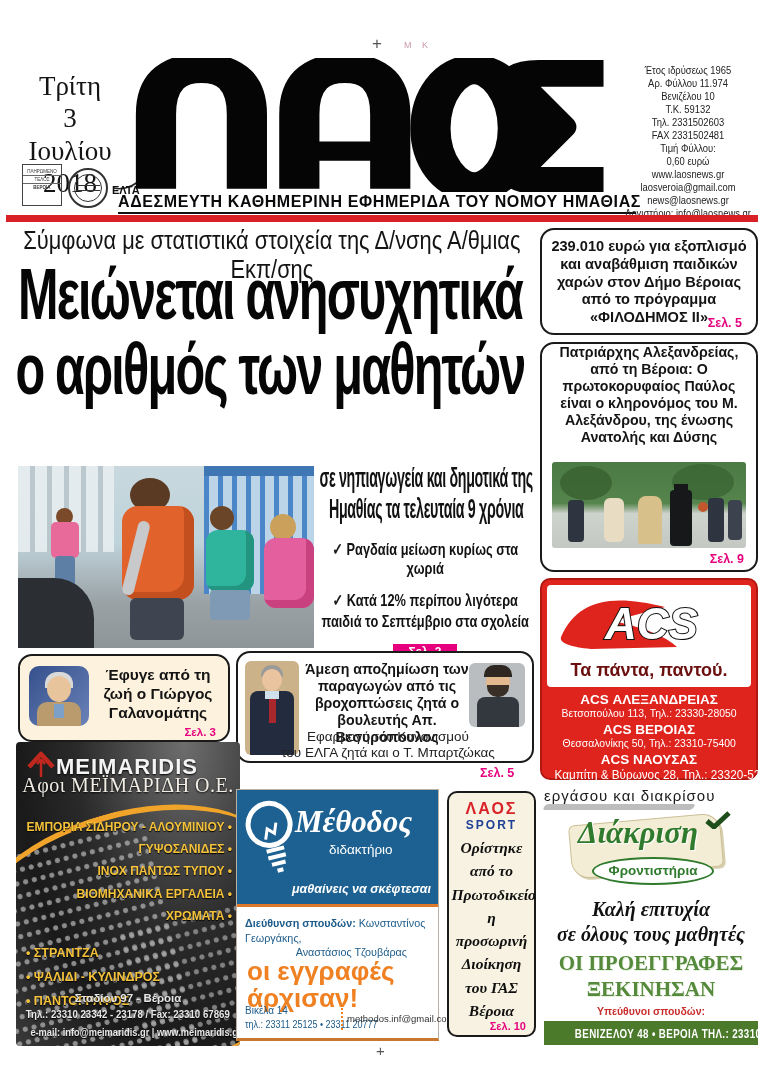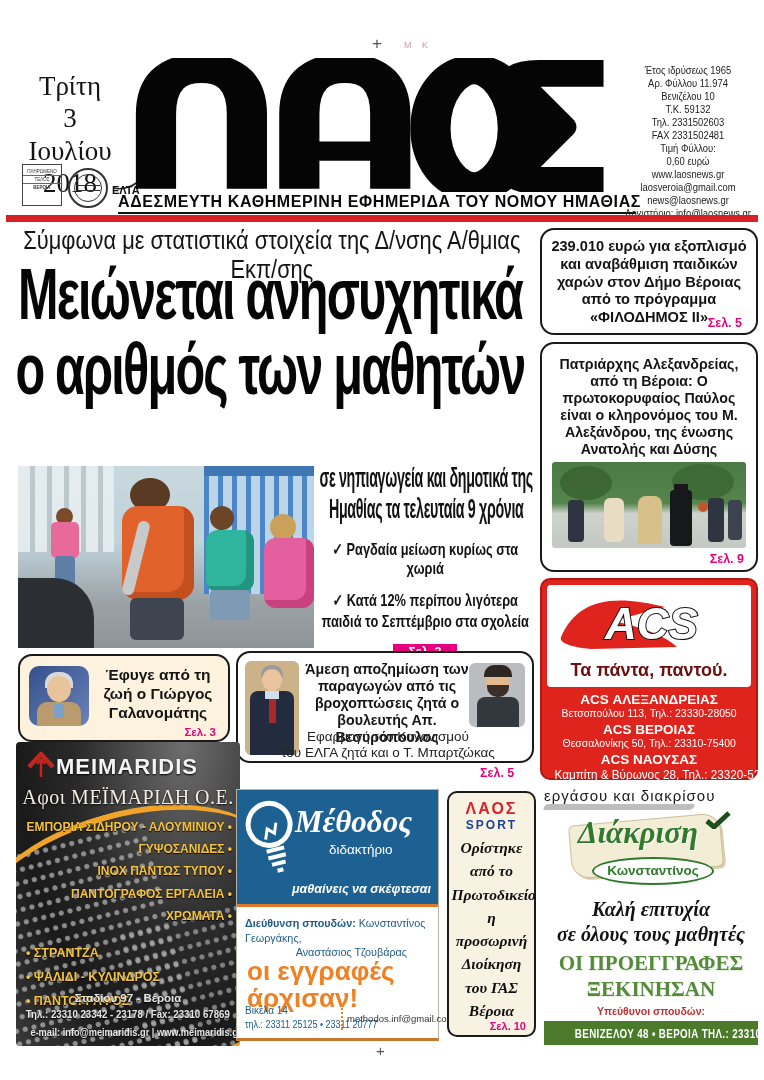--- a/index.html
+++ b/index.html
@@ -131,21 +131,21 @@
     <div class="ctr" style="margin-top:12px;">
       <span style="display:inline-block;background:#e6007e;color:#fff;font-size:12px;font-weight:bold;padding:1px 16px;">Σελ. 3</span>
     </div>
   </div>
 
   <div class="abs box" style="left:540px;top:228px;width:218px;height:107px;padding:8px 9px 4px;">
     <div class="ctr" style="font-size:14.6px;font-weight:800;line-height:1.22;color:#141414;">239.010 ευρώ για εξοπλισμό και αναβάθμιση παιδικών χαρών στον Δήμο Βέροιας από το πρόγραμμα «ΦΙΛΟΔΗΜΟΣ ΙΙ»</div>
     <div class="pageref" style="position:absolute;right:14px;bottom:3px;">Σελ. 5</div>
   </div>
 
-  <div class="abs box" style="left:540px;top:342px;width:218px;height:230px;padding:12px 8px;">
+  <div class="abs box" style="left:540px;top:342px;width:218px;height:230px;padding:0 8px;">
     <div class="ctr" style="font-size:14.2px;font-weight:800;line-height:1.2;color:#141414;">Πατριάρχης Αλεξανδρείας, από τη Βέροια: Ο πρωτοκορυφαίος Παύλος είναι ο κληρονόμος του Μ. Αλεξάνδρου, της ένωσης Ανατολής και Δύσης</div>
     <div style="position:absolute;left:10px;top:118px;width:194px;height:86px;overflow:hidden;border-radius:3px;background:linear-gradient(180deg,#4c7a45 0%,#55844c 48%,#cfd3cd 60%,#c4c8c2 100%);">
       <div class="fig dot" style="left:8px;top:4px;width:52px;height:34px;background:#38602f;opacity:.8;"></div>
       <div class="fig dot" style="left:120px;top:2px;width:62px;height:36px;background:#3a6533;opacity:.8;"></div>
       <div class="fig" style="left:86px;top:34px;width:24px;height:48px;background:#d8c08a;border-radius:8px 8px 2px 2px;"></div>
       <div class="fig" style="left:118px;top:28px;width:22px;height:56px;background:#17181a;border-radius:4px;"></div>
       <div class="fig" style="left:122px;top:22px;width:14px;height:10px;background:#17181a;"></div>
       <div class="fig" style="left:52px;top:36px;width:20px;height:44px;background:#e8ddc2;border-radius:6px;"></div>
       <div class="fig" style="left:16px;top:38px;width:16px;height:42px;background:#2e3440;border-radius:4px;"></div>
       <div class="fig" style="left:156px;top:36px;width:16px;height:44px;background:#2e3440;border-radius:4px;"></div>
@@ -212,27 +212,27 @@
     <div style="position:absolute;left:-50px;top:70px;width:320px;height:170px;border-radius:50%;border-top:6px solid #f0a42a;transform:rotate(-16deg);"></div>
     <div style="position:absolute;left:-40px;top:160px;width:340px;height:170px;border-radius:50%;border-bottom:5px solid #f0a42a;transform:rotate(-14deg);"></div>
 
     <div style="position:absolute;left:10px;top:8px;display:flex;align-items:flex-end;">
       <svg width="30" height="30" viewBox="0 0 60 60">
         <path d="M6,34 L30,8 L54,34" fill="none" stroke="#c0271f" stroke-width="9" stroke-linejoin="round"></path>
         <path d="M30,54 L30,18 M30,18 L22,28 M30,18 L38,28" fill="none" stroke="#c0271f" stroke-width="5"></path>
       </svg>
       <span style="color:#f4f4f4;font-weight:800;font-size:22px;letter-spacing:1px;text-shadow:0 1px 2px #000;">MEIMARIDIS</span>
     </div>
-    <div class="serif" style="position:absolute;left:0;top:44px;width:100%;text-align:center;color:#f2eee6;font-size:20px;letter-spacing:.5px;text-shadow:0 1px 2px #000;">Αφοι ΜΕΪΜΑΡΙΔΗ Ο.Ε.</div>
+    <div class="serif" style="position:absolute;left:0;top:32px;width:100%;text-align:center;color:#f2eee6;font-size:20px;letter-spacing:.5px;text-shadow:0 1px 2px #000;">Αφοι ΜΕΪΜΑΡΙΔΗ Ο.Ε.</div>
 
     <div style="position:absolute;right:8px;top:74px;text-align:right;color:#f5c33b;font-weight:800;font-size:12px;line-height:1.85;text-shadow:0 1px 1px #000;">
       <div class="nb">ΕΜΠΟΡΙΑ ΣΙΔΗΡΟΥ - ΑΛΟΥΜΙΝΙΟΥ •</div>
       <div class="nb">ΓΥΨΟΣΑΝΙΔΕΣ •</div>
       <div class="nb">ΙΝΟΧ ΠΑΝΤΩΣ ΤΥΠΟΥ •</div>
-      <div class="nb">ΠΑΝΤΟΓΡΑΦΟΣ ΕΡΓΑΛΕΙΑ •</div>
+      <div class="nb">ΒΙΟΜΗΧΑΝΙΚΑ ΕΡΓΑΛΕΙΑ •</div>
       <div class="nb">ΧΡΩΜΑΤΑ •</div>
     </div>
 
     <div style="position:absolute;left:10px;top:200px;color:#f5c33b;font-weight:800;font-size:12.5px;line-height:1.9;text-shadow:0 1px 1px #000;">
       <div class="nb">• ΣΤΡΑΝΤΖΑ</div>
       <div class="nb">• ΨΑΛΙΔΙ - ΚΥΛΙΝΔΡΟΣ</div>
       <div class="nb">• ΠΑΝΤΟΓΡΑΦΟΣ</div>
     </div>
 
     <div class="ctr" style="position:absolute;left:0;bottom:6px;width:100%;color:#e8e8e8;text-shadow:0 1px 1px #000;">
@@ -287,21 +287,21 @@
       <span>εργάσου και διακρίσου</span>
       <div style="position:absolute;left:0;top:17px;width:150px;height:6px;background:#bdbdbd;transform:skewX(-30deg);border-radius:3px;"></div>
     </div>
 
     <div style="position:absolute;left:20px;top:26px;width:175px;height:78px;">
       <div style="position:absolute;left:6px;top:6px;width:150px;height:52px;background:#f4edd6;border:1px solid #cbbf97;border-radius:6px 18px 6px 18px;transform:rotate(-5deg);box-shadow:2px 2px 0 #d8cfae;"></div>
       <div class="serif" style="position:absolute;left:14px;top:2px;font-size:31px;font-weight:bold;font-style:italic;color:#2f7a2c;text-shadow:1px 1px 0 #fff;">Διάκριση</div>
       <svg width="26" height="18" viewBox="0 0 26 18" style="position:absolute;right:8px;top:-2px;">
         <path d="M2,10 L9,16 L24,2" fill="none" stroke="#1d4d1b" stroke-width="5"></path>
       </svg>
-      <div style="position:absolute;left:28px;top:44px;width:118px;height:24px;border:2px solid #2f7a2c;border-radius:50%;background:#fff;text-align:center;line-height:24px;font-size:13.5px;font-weight:bold;color:#2f7a2c;">Κωνσταντίνος</div>
+      <div style="position:absolute;left:28px;top:44px;width:118px;height:24px;border:2px solid #2f7a2c;border-radius:50%;background:#fff;text-align:center;line-height:24px;font-size:13.5px;font-weight:bold;color:#2f7a2c;">Φροντιστήρια</div>
     </div>
 
     <div class="ctr serif" style="position:absolute;left:0;top:110px;width:100%;font-size:20px;font-style:italic;font-weight:bold;line-height:1.25;color:#111;">
       <div>Καλή επιτυχία</div>
       <div>σε όλους τους μαθητές</div>
     </div>
 
     <div class="ctr serif" style="position:absolute;left:0;top:163px;width:100%;font-size:21px;font-weight:bold;line-height:1.25;color:#558a3c;text-shadow:1px 1px 0 #e7f0de;">
       <div>ΟΙ ΠΡΟΕΓΓΡΑΦΕΣ</div>
       <div>ΞΕΚΙΝΗΣΑΝ</div>

